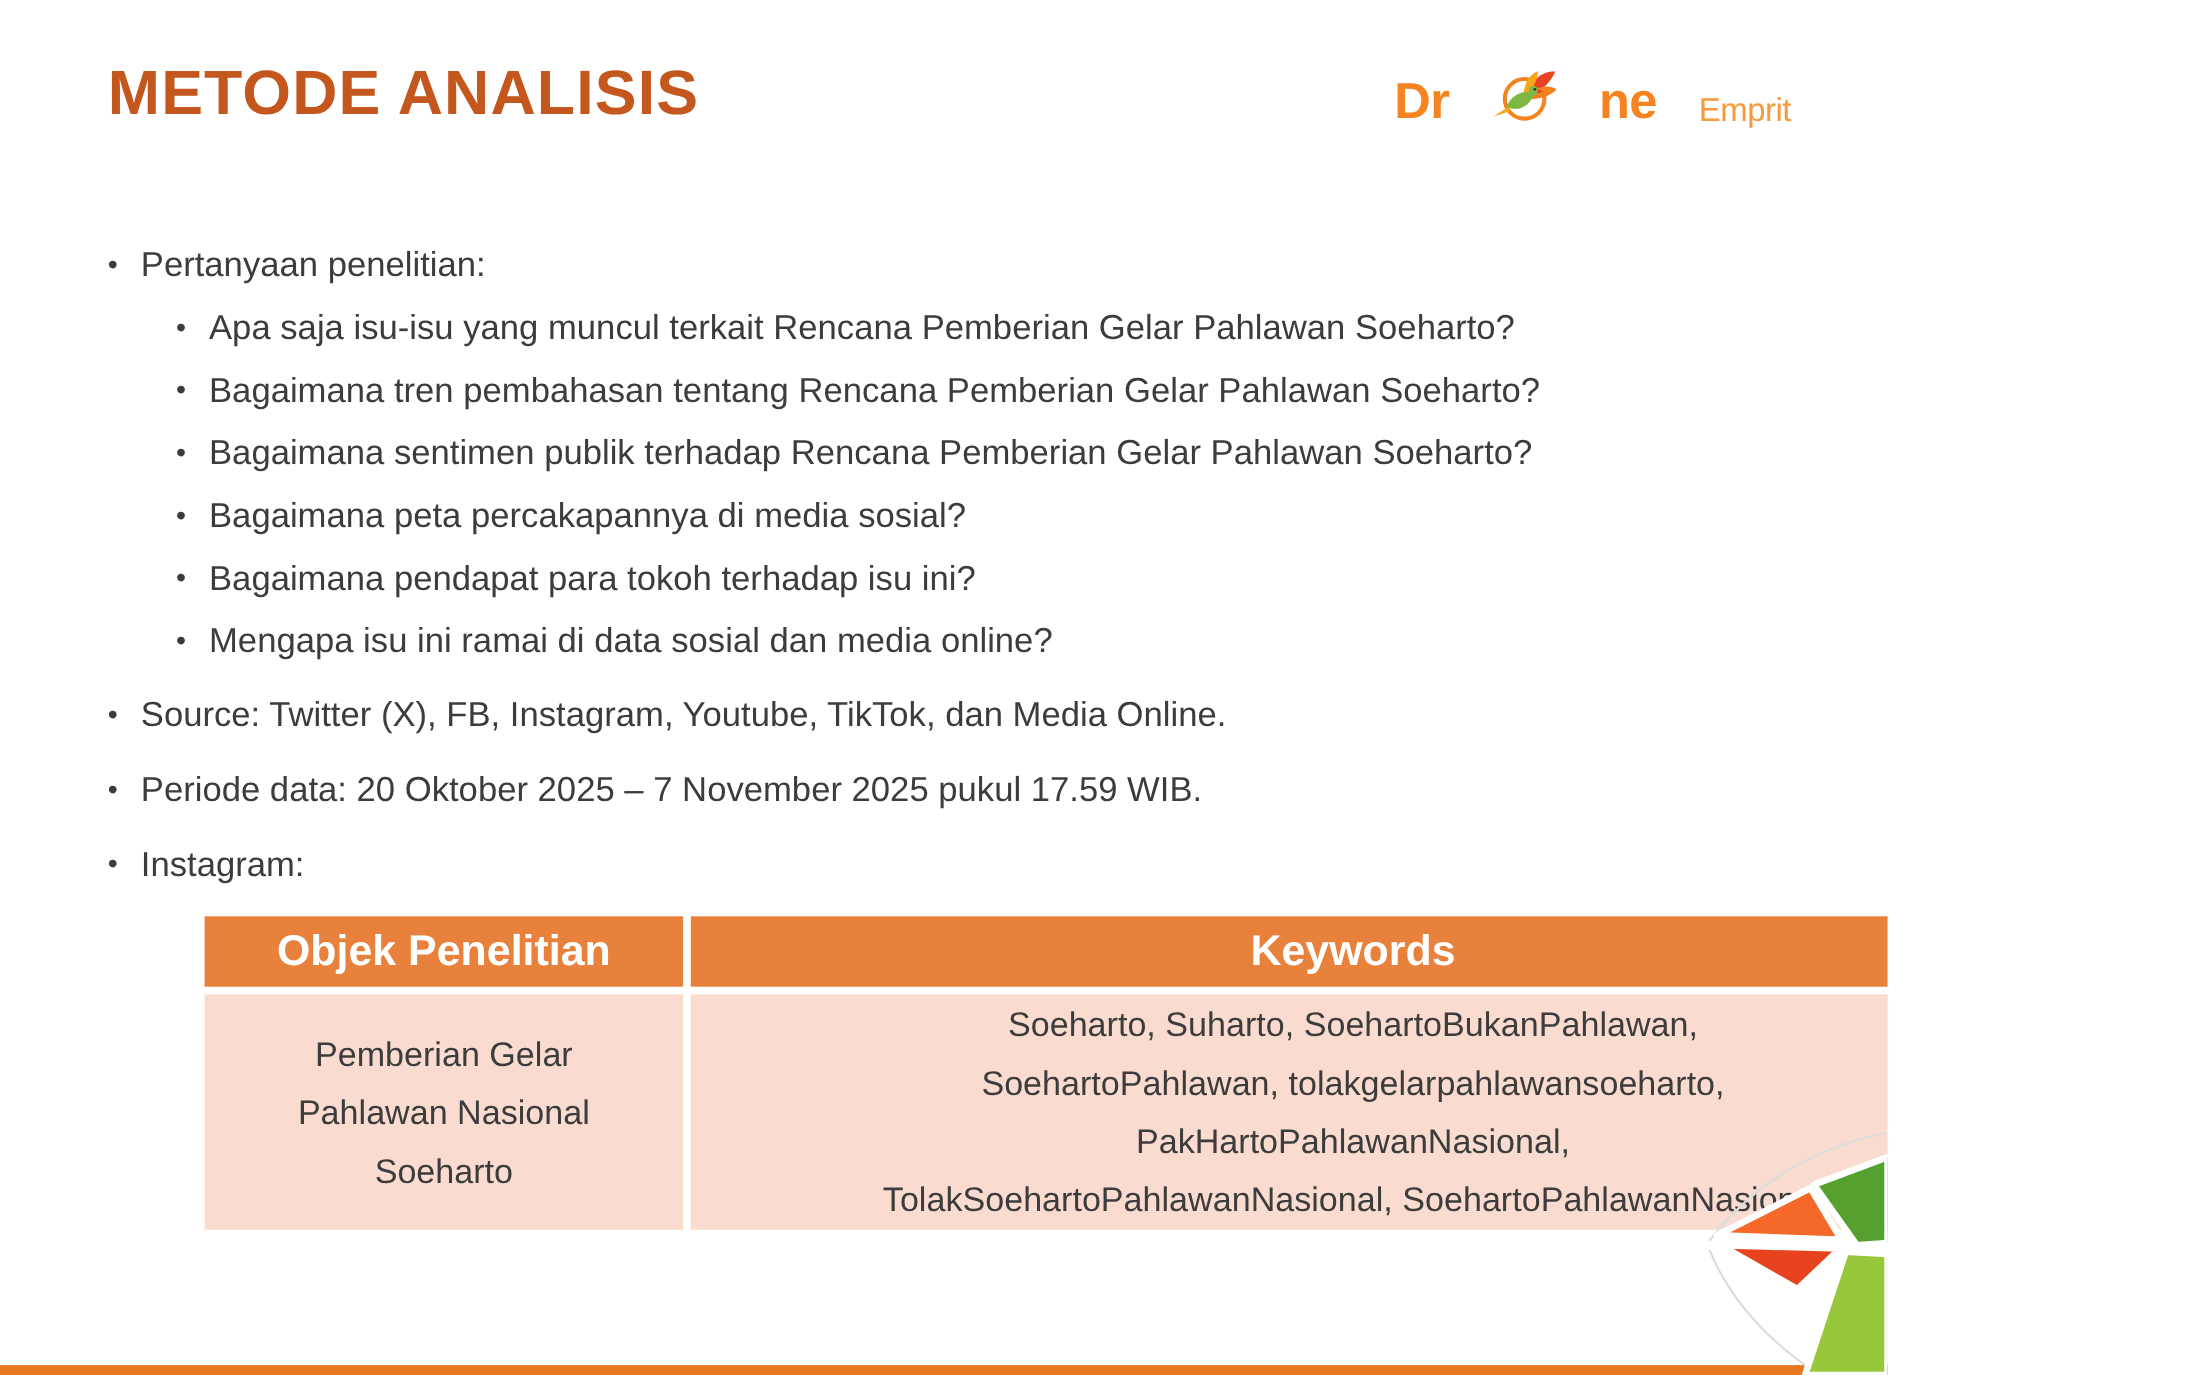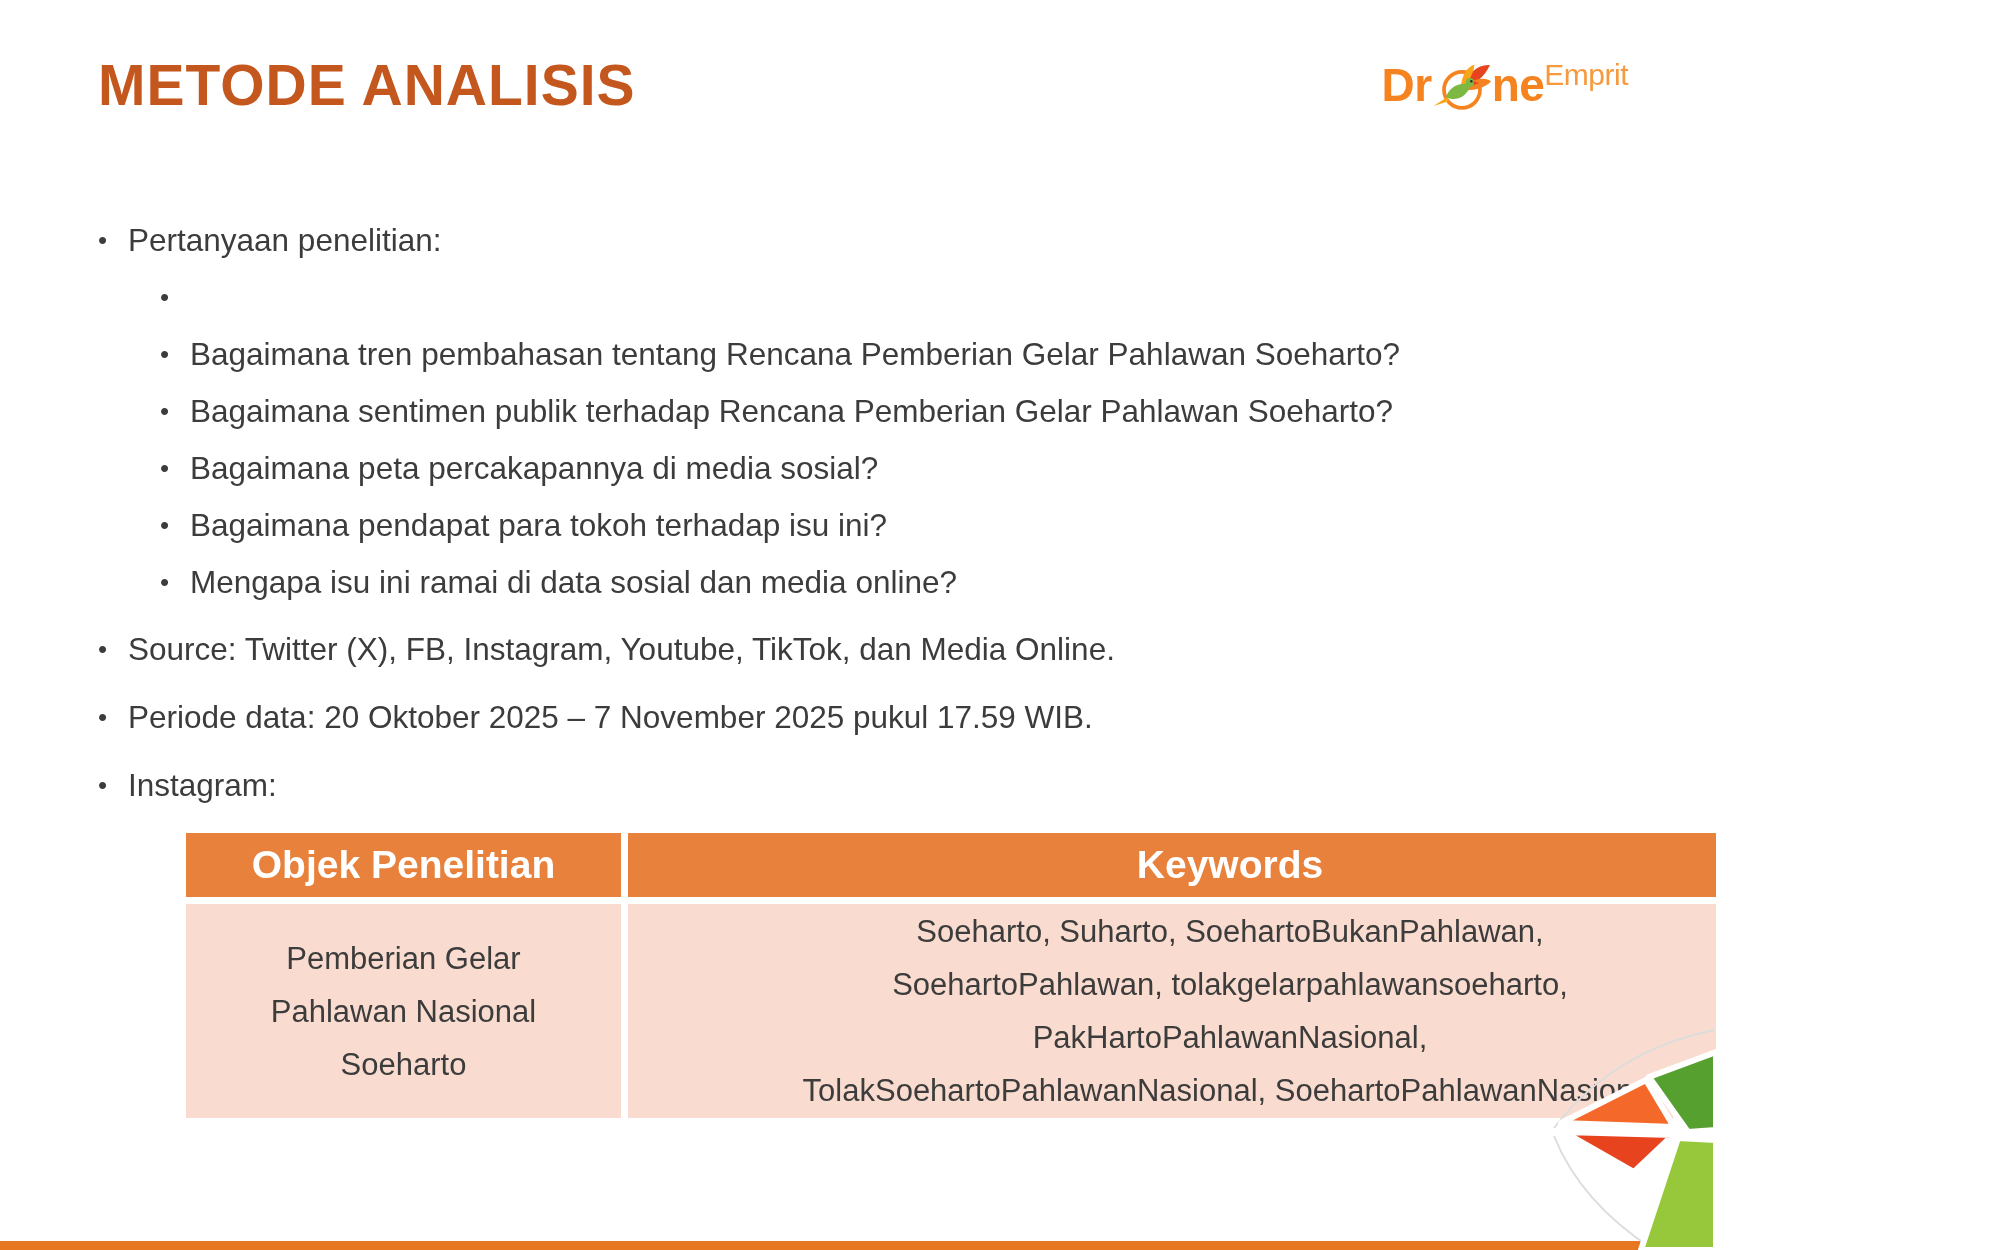--- a/index.html
+++ b/index.html
@@ -5,21 +5,21 @@
   html,body { margin:0; padding:0; background:#ffffff; }
   .slide {
     position:relative; width:1716px; height:1250px; background:#ffffff;
     font-family:"Liberation Sans", sans-serif; overflow:hidden; color:#3c3c3c;
   }
   .page-title {
     position:absolute; left:98px; top:52px;
     font-size:57px; font-weight:700; color:#C4571D; letter-spacing:1px;
   }
   
-  .logo { position:absolute; top:58px; right:88px; display:flex; align-items:flex-start; }
+  .logo { position:absolute; top:58px; right:88px; display:flex; align-items:flex-end;gap:38px; }
   .logo .bold  { font-size:46px; font-weight:700; color:#F5831F; letter-spacing:-0.5px; }
   .logo .light { font-size:30px; font-weight:400; color:#F79A3E; letter-spacing:-0.5px; }
   .logo .mark  { width:62px; height:60px; margin:0 -1px; }
   
   .content { position:absolute; left:98px; top:212px; width:1780px; font-size:31.5px; }
   .li { display:flex; line-height:57px; }
   .li .dot { flex:0 0 30px; font-size:26px; }
   .li.l2 { margin-left:62px; }
   .li.mt1 { margin-top:10px; }
   .li.mt2 { margin-top:11px; }
@@ -62,20 +62,21 @@
     <span class="light">Emprit</span>
   </div>
 
   <div class="content">
     <div class="li l1">
       <span class="dot">•</span>
       <span>Pertanyaan penelitian:</span>
     </div>
     <div class="li l2">
       <span class="dot">•</span>
+      <span>Apa saja isu-isu yang muncul terkait Rencana Pemberian Gelar Pahlawan Soeharto?</span>
     </div>
     <div class="li l2">
       <span class="dot">•</span>
       <span>Bagaimana tren pembahasan tentang Rencana Pemberian Gelar Pahlawan Soeharto?</span>
     </div>
     <div class="li l2">
       <span class="dot">•</span>
       <span>Bagaimana sentimen publik terhadap Rencana Pemberian Gelar Pahlawan Soeharto?</span>
     </div>
     <div class="li l2">

